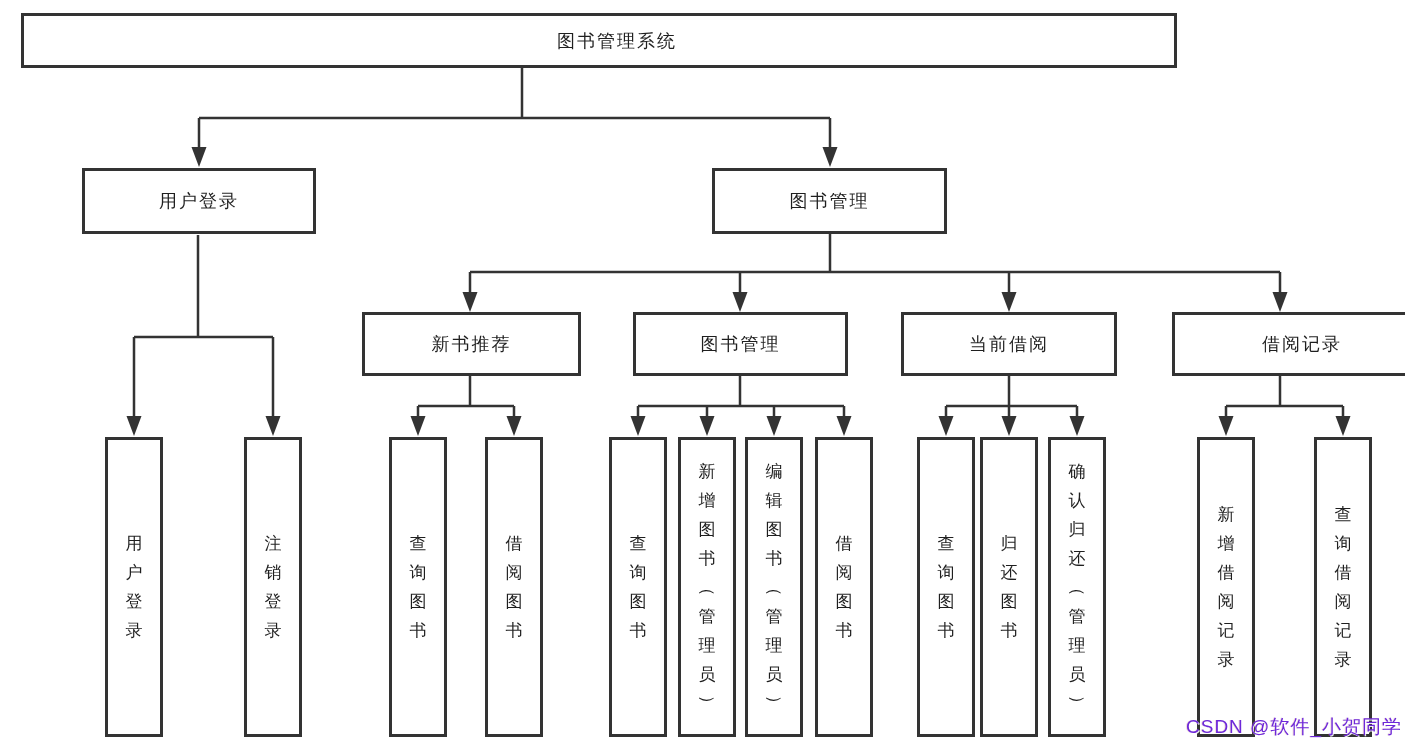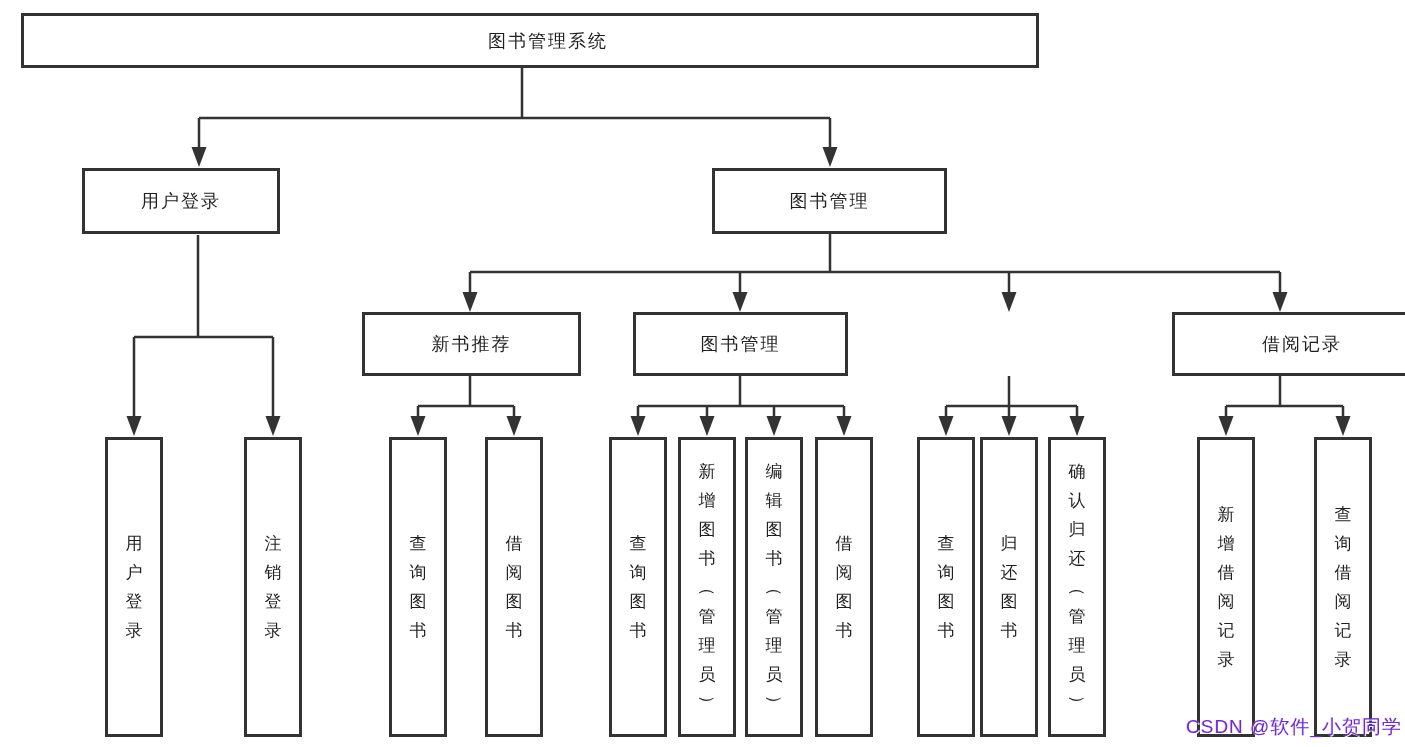--- a/index.html
+++ b/index.html
@@ -33,21 +33,21 @@
     align-items: center;
     justify-content: center;
     z-index: 2;
   }
   .node .hlabel {
     font-size: 18px;
     letter-spacing: 2px;
     white-space: nowrap;
     color: #1f1f1f;
   }
-  .root-box   { left: 21px;  top: 13px;  width: 1018px; height: 55px; padding-left: 36px; }
+  .root-box   { left: 21px;  top: 13px;  width: 1156px; height: 55px; padding-left: 36px; }
   .l1-box     { height: 66px; top: 168px; }
   .l2-box     { height: 64px; top: 312px; }
   .leaf       { top: 437px; width: 58px; height: 300px; border-width: 3px; }
   .vtext {
     display: flex;
     flex-direction: column;
     align-items: center;
     justify-content: center;
     font-size: 17px;
     color: #1f1f1f;
@@ -113,32 +113,35 @@
       <polygon points="1069.5,416 1084.5,416 1077,436"></polygon>
       <polygon points="1218.5,416 1233.5,416 1226,436"></polygon>
       <polygon points="1335.5,416 1350.5,416 1343,436"></polygon>
     </g>
   </svg>
 
   <div class="node root-box">
     <span class="hlabel">图书管理系统</span>
   </div>
 
-  <div class="node l1-box" style="left:82px; width:198px;text-align:center;">
+  <div class="node l1-box" style="left:82px; width:234px;text-align:center;">
     <span class="hlabel">用户登录</span>
   </div>
   <div class="node l2-box" style="left:362px; width:219px;">
     <span class="hlabel">新书推荐</span>
   </div>
 
   <div class="node l1-box" style="left:712px; width:235px;">
     <span class="hlabel">图书管理</span>
   </div>
   <div class="node l2-box" style="left:633px; width:215px;">
     <span class="hlabel">图书管理</span>
+  </div>
+  <div class="node l2-box" style="left:901px; width:216px;">
+    <span class="hlabel">当前借阅</span>
   </div>
   <div class="node l2-box" style="left:1172px; width:260px;">
     <span class="hlabel">借阅记录</span>
   </div>
 
   <div class="node leaf" style="left:105px;">
     <span class="vtext">
         <span class="vchar">用</span>
         <span class="vchar">户</span>
         <span class="vchar">登</span>

